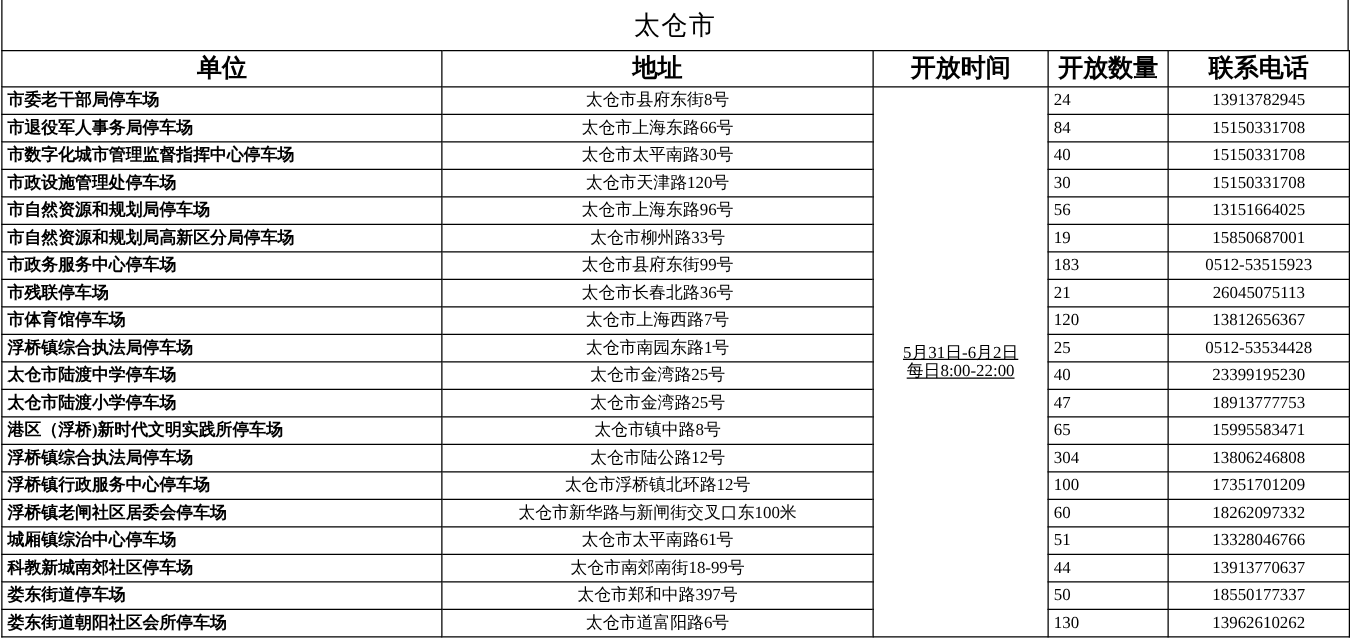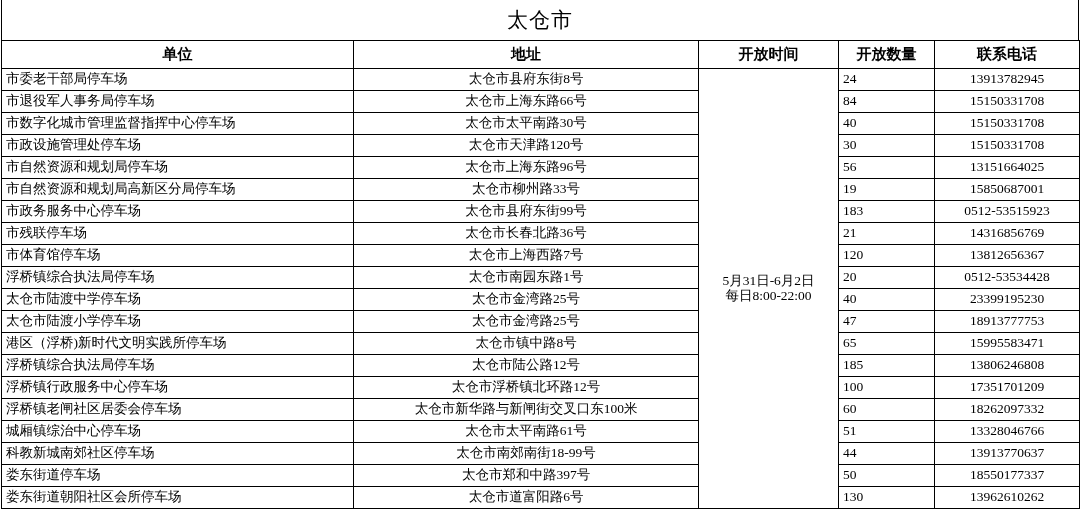--- a/index.html
+++ b/index.html
@@ -45,42 +45,42 @@
   table.parking td {
     border: 1px solid #000000;
     font-size: 13.5px;
     line-height: 1.1;
     padding: 2px 4px;
     box-sizing: border-box;
     vertical-align: middle;
     height: 22px;
   }
   table.parking thead th {
-    font-size: 15px;
+    font-size: 20px;
     font-weight: bold;
     text-align: center;
     height: 28px;
     padding: 3px 4px;
   }
   col.c-unit   { width: 352px; }
   col.c-addr   { width: 345px; }
   col.c-time   { width: 140px; }
   col.c-count  { width: 96px; }
   col.c-phone  { width: 145px; }
-  td.unit  { text-align: left; }
+  td.unit  { text-align: left; font-weight: bold; }
   td.addr  { text-align: center; }
   td.count { }
   td.phone { text-align: center; }
   td.time  {
     text-align: center;
     vertical-align: middle;
     font-size: 14px;
     line-height: 1.6;
   }
-  td.time .t-line { display: block; white-space: nowrap; }
+  td.time .t-line { display: block; white-space: nowrap; text-decoration: underline; }
 </style>
 </head>
 <body>
 
 <div class="page">
 
   <div class="title-band">
     <div class="title-text">太仓市</div>
   </div>
 
@@ -145,32 +145,32 @@
         <tr>
           <td class="unit">市政务服务中心停车场</td>
           <td class="addr">太仓市县府东街99号</td>
           <td class="count">183</td>
           <td class="phone">0512-53515923</td>
         </tr>
         <tr>
           <td class="unit">市残联停车场</td>
           <td class="addr">太仓市长春北路36号</td>
           <td class="count">21</td>
-          <td class="phone">14316856769</td>
+          <td class="phone">26045075113</td>
         </tr>
         <tr>
           <td class="unit">市体育馆停车场</td>
           <td class="addr">太仓市上海西路7号</td>
           <td class="count">120</td>
           <td class="phone">13812656367</td>
         </tr>
         <tr>
           <td class="unit">浮桥镇综合执法局停车场</td>
           <td class="addr">太仓市南园东路1号</td>
-          <td class="count">20</td>
+          <td class="count">25</td>
           <td class="phone">0512-53534428</td>
         </tr>
         <tr>
           <td class="unit">太仓市陆渡中学停车场</td>
           <td class="addr">太仓市金湾路25号</td>
           <td class="count">40</td>
           <td class="phone">23399195230</td>
         </tr>
         <tr>
           <td class="unit">太仓市陆渡小学停车场</td>
@@ -180,21 +180,21 @@
         </tr>
         <tr>
           <td class="unit">港区（浮桥)新时代文明实践所停车场</td>
           <td class="addr">太仓市镇中路8号</td>
           <td class="count">65</td>
           <td class="phone">15995583471</td>
         </tr>
         <tr>
           <td class="unit">浮桥镇综合执法局停车场</td>
           <td class="addr">太仓市陆公路12号</td>
-          <td class="count">185</td>
+          <td class="count">304</td>
           <td class="phone">13806246808</td>
         </tr>
         <tr>
           <td class="unit">浮桥镇行政服务中心停车场</td>
           <td class="addr">太仓市浮桥镇北环路12号</td>
           <td class="count">100</td>
           <td class="phone">17351701209</td>
         </tr>
         <tr>
           <td class="unit">浮桥镇老闸社区居委会停车场</td>

